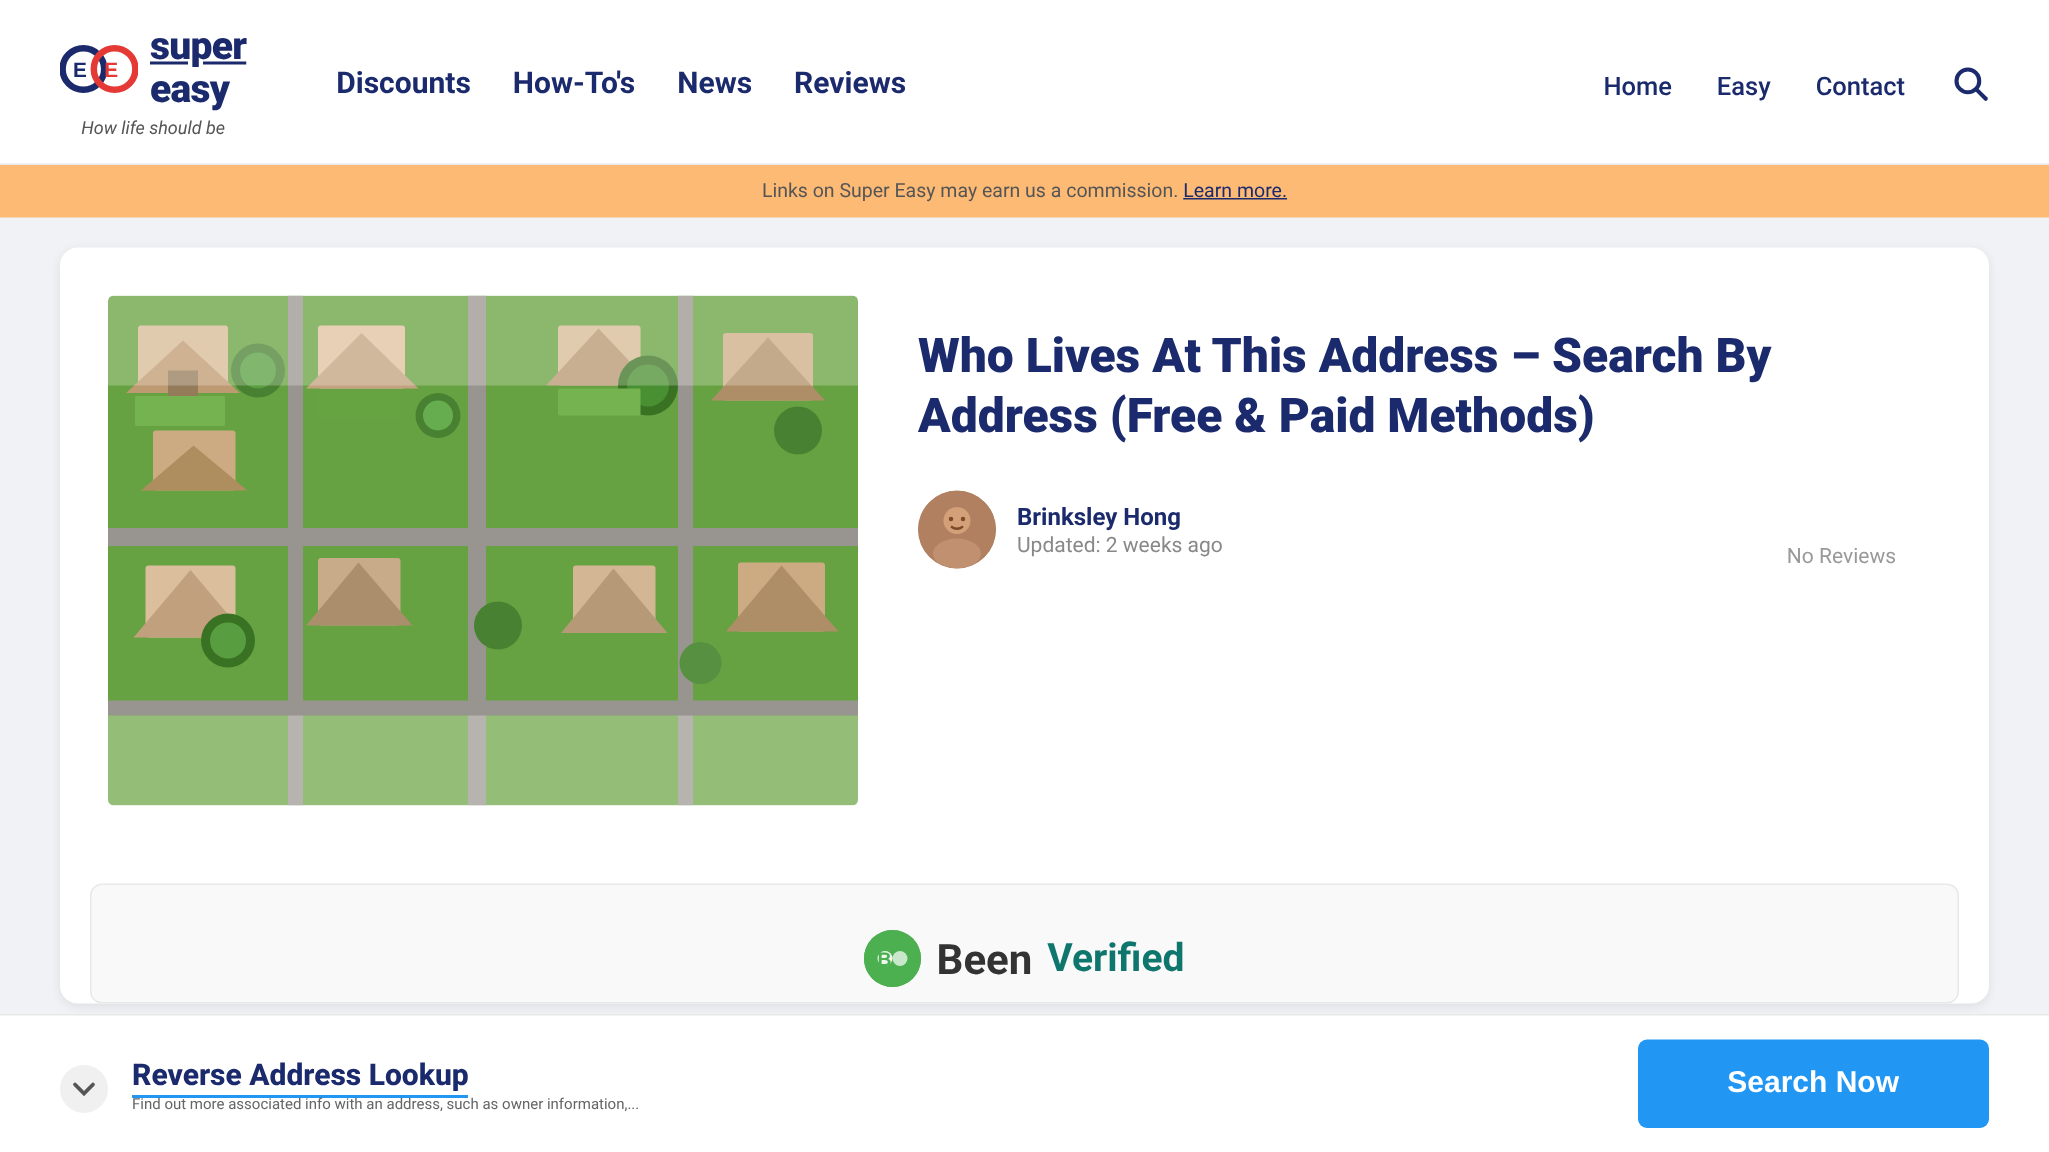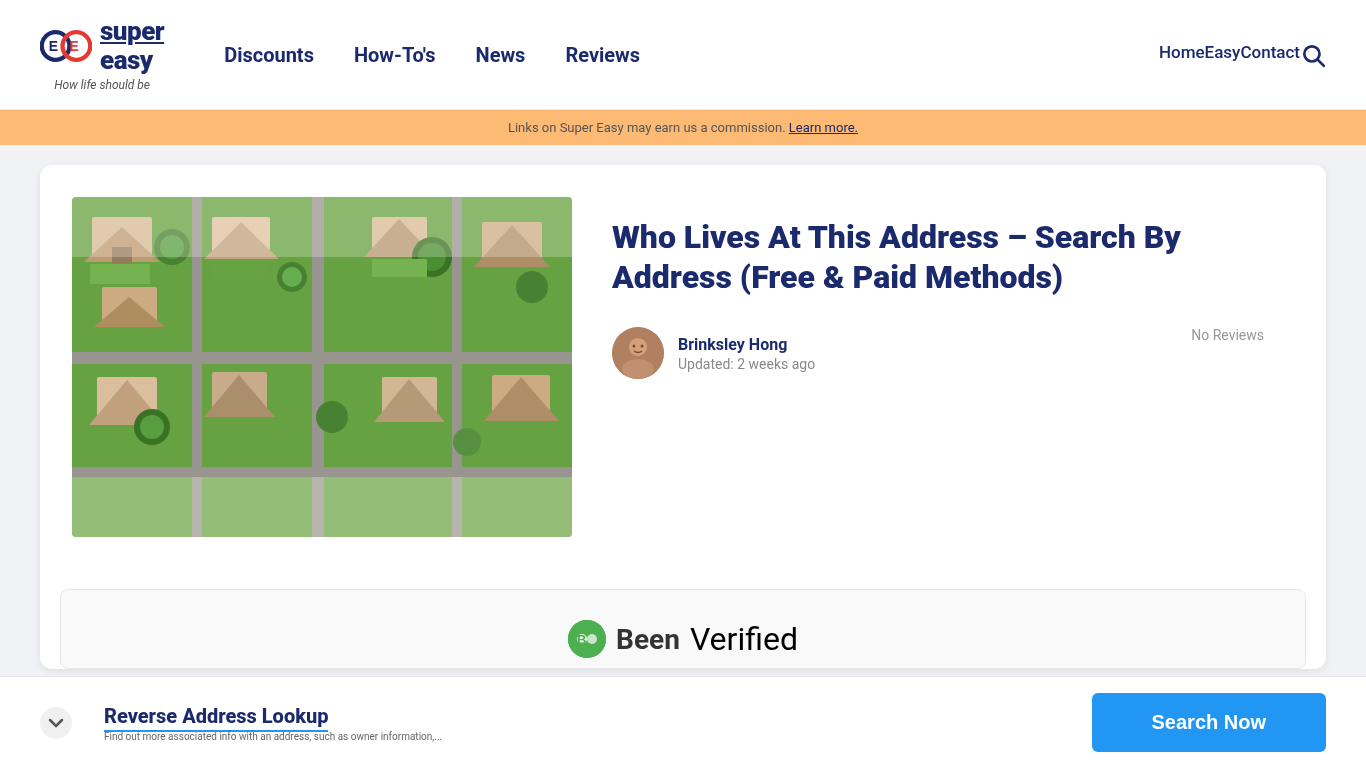--- a/index.html
+++ b/index.html
@@ -52,34 +52,35 @@
       font-size: 12px;
       color: #555;
       margin-top: 4px;
       text-align: center;
     }
     .logo-tagline span {
       font-style: italic;
     }
     .main-nav {
       display: flex;
-      gap: 40px;
+      gap: 28px;
       align-items: center;
       flex: 1;
     }
     .nav-item {
       font-size: 20px;
       font-weight: 700;
       color: #1a2a6c;
       cursor: pointer;
       text-decoration: none;
     }
     .right-nav {
       display: flex;
-      align-items: flex-start;
+      align-items: flex-end;
+      gap: 30px;
     }
     .right-nav-item {
       font-size: 17px;
       color: #1a2a6c;
       cursor: pointer;
       font-weight: 500;
     }
     .search-icon-btn {
       cursor: pointer;
       display: flex;
@@ -129,21 +130,21 @@
     }
     .article-title {
       font-size: 32px;
       font-weight: 900;
       color: #1a2a6c;
       line-height: 1.25;
       margin-bottom: 30px;
     }
     .author-area {
       display: flex;
-      align-items: flex-start;
+      align-items: flex-end;
       justify-content: space-between;
     }
     .author-left {
       display: flex;
       align-items: center;
       gap: 14px;
     }
     .author-avatar {
       width: 52px;
       height: 52px;
@@ -200,43 +201,43 @@
       color: white;
       font-size: 20px;
       font-weight: bold;
     }
     .bv-text-been {
       font-size: 28px;
       font-weight: 700;
       color: #333;
     }
     .bv-text-verified {
-      font-size: 32px;
-      font-weight: 400;
-      color: #000000;
+      font-size: 26px;
+      font-weight: 700;
+      color: #0f766e;
     }
 
     
     .bottom-bar {
       position: fixed;
       bottom: 0;
       left: 0;
       right: 0;
       background: #fff;
       padding: 16px 40px;
       display: flex;
       align-items: center;
       justify-content: space-between;
       border-top: 1px solid #e8e8e8;
       z-index: 100;
     }
     .bottom-left {
       display: flex;
-      align-items: center;
-      gap: 32px;
+      align-items: flex-end;
+      gap: 16px;
     }
     .collapse-btn {
       width: 32px;
       height: 32px;
       background: #f0f0f0;
       border-radius: 50%;
       display: flex;
       align-items: center;
       justify-content: center;
       cursor: pointer;

